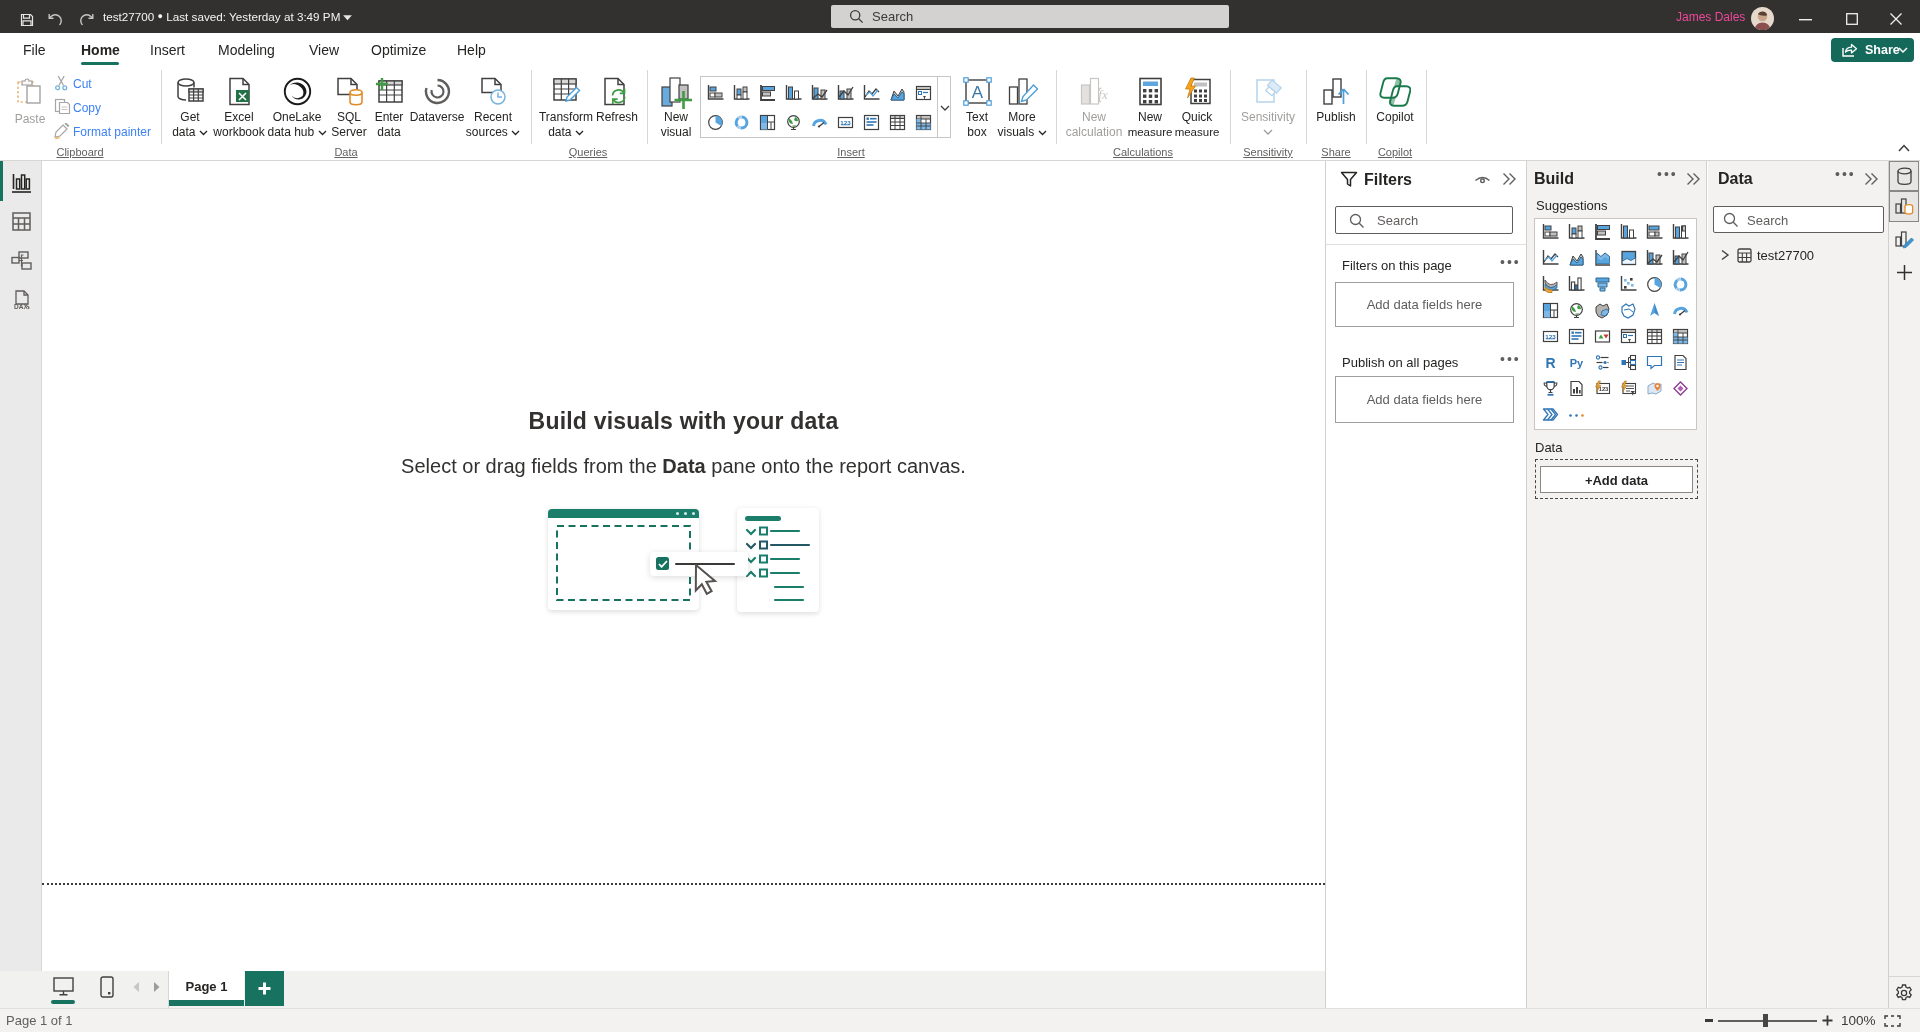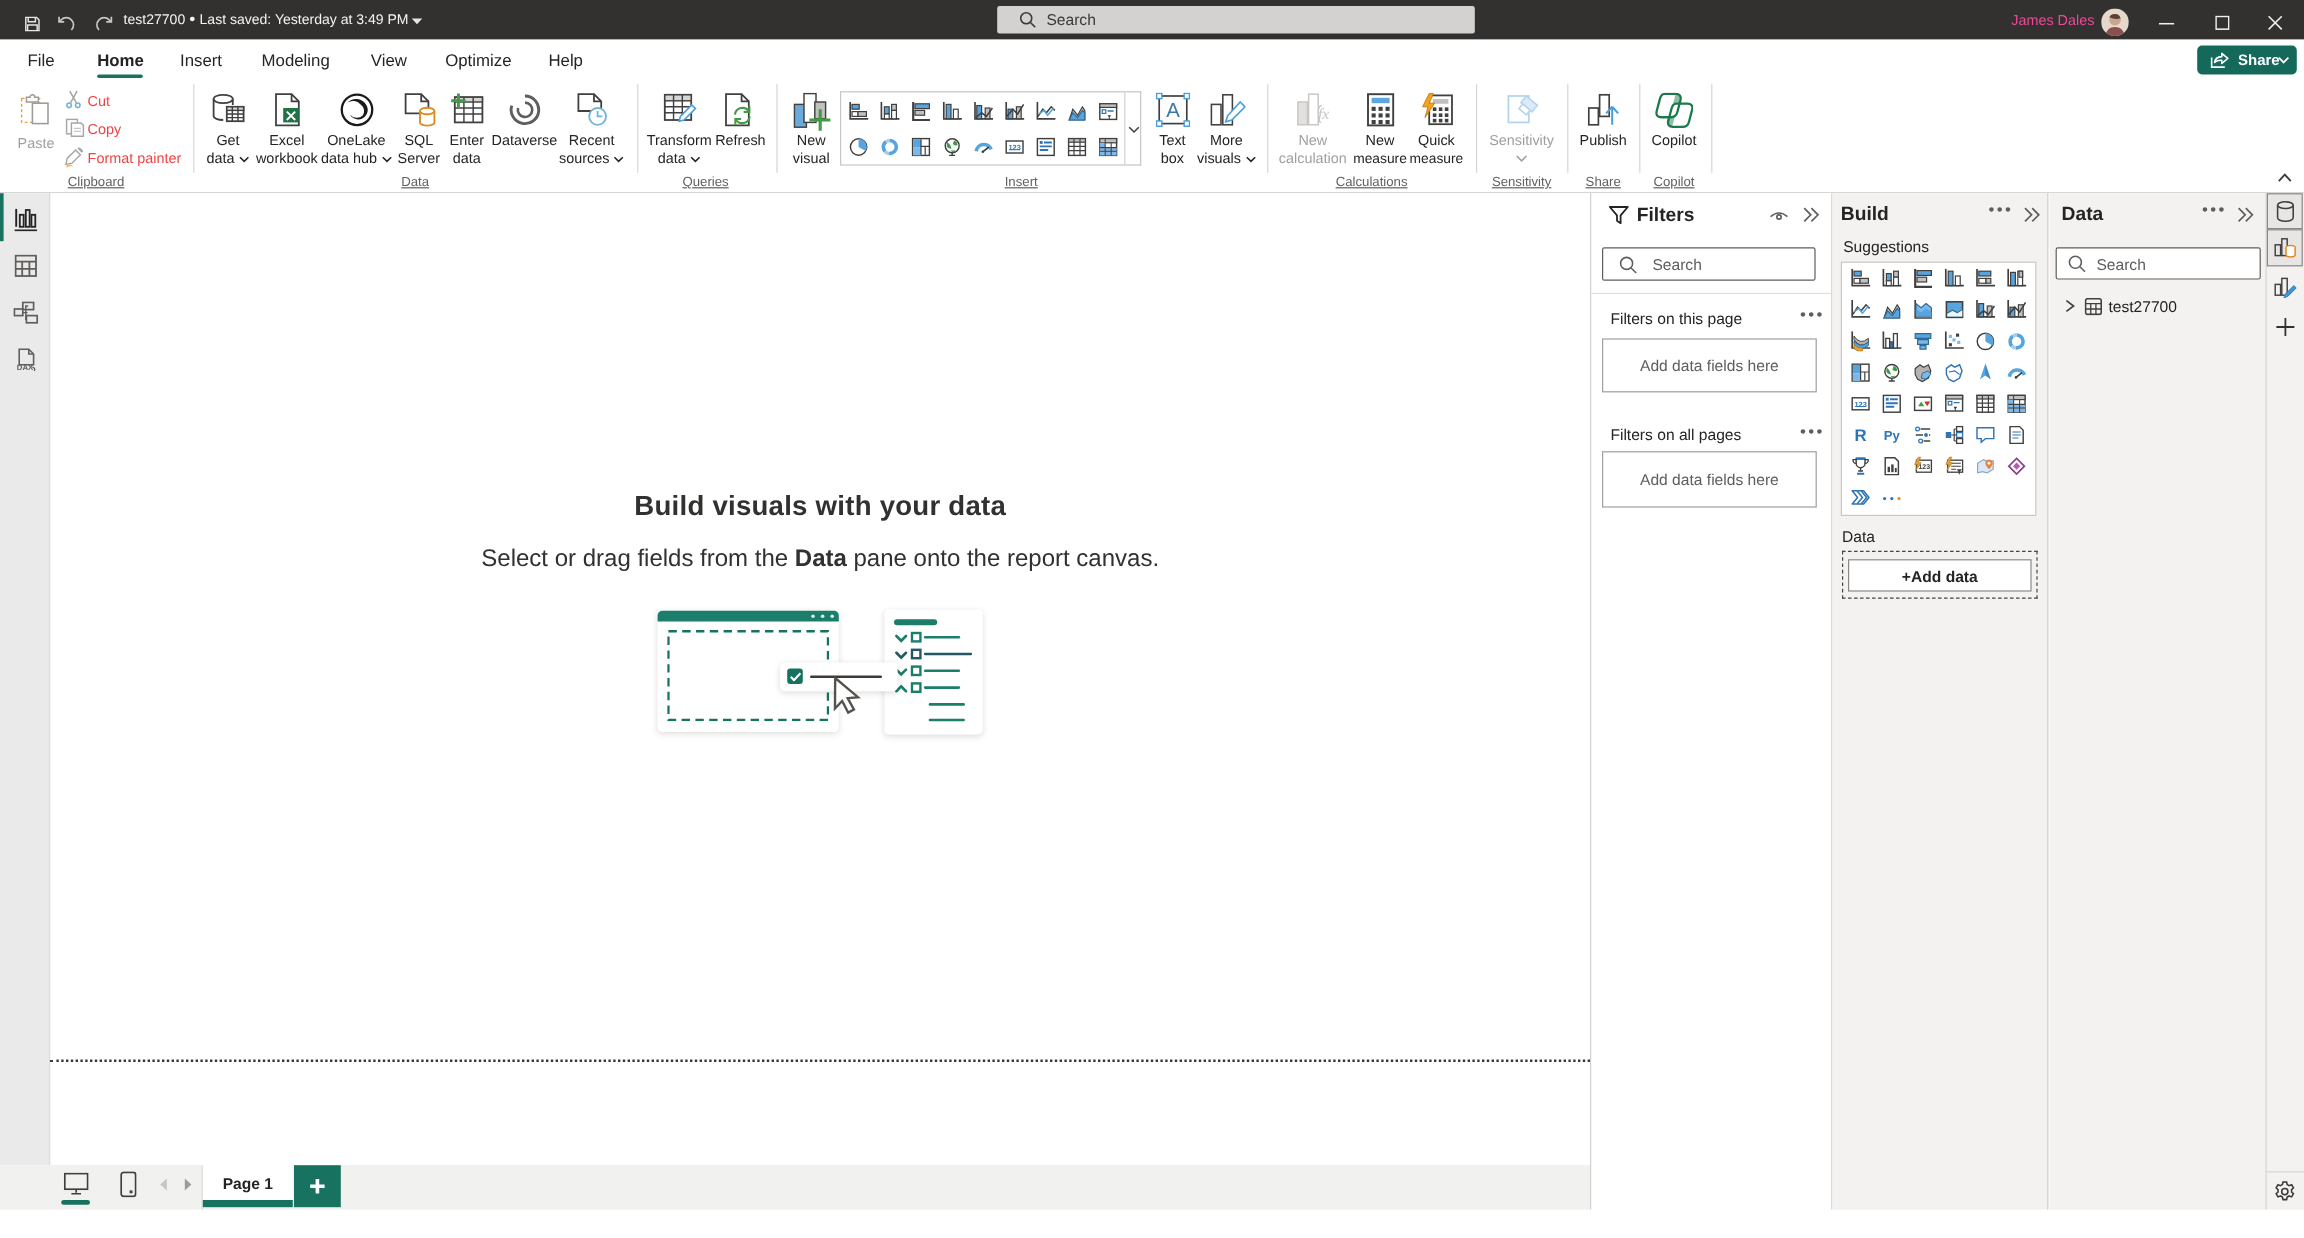--- a/index.html
+++ b/index.html
@@ -19,21 +19,21 @@
 .menu { position:absolute; top:9px; font-size:14px; color:#252423; }
 #homeul { left:81px; top:29px; width:38px; height:3px; background:#17735f; border-radius:2px; }
 #sharebtn { left:1831px; top:5px; width:83px; height:24px; background:#15695b; border-radius:4px; color:#fff; font-size:13px; font-weight:bold; }
 
 
 #ribbon { top:66px; left:0; width:1920px; height:95px; background:#fff; border-bottom:1px solid #d8d6d4; }
 .gsep { position:absolute; top:4px; width:1px; height:74px; background:#d8d6d4; }
 .glabel { position:absolute; top:80px; font-size:11px; color:#616160; width:120px; text-align:center;text-decoration:underline; }
 .rlabel { position:absolute; font-size:12px; color:#252423; text-align:center; line-height:15px; }
 .rlabel.dis { color:#a19f9d; }
-.smlabel { position:absolute; font-size:12px; color:#ef4444; }
+.smlabel { position:absolute; font-size:12px; color:#3b82f6; }
 
 
 #leftnav { top:161px; left:0; width:42px; height:810px; background:#eaeaea; border-right:1px solid #d8d6d4; }
 #canvas { top:161px; left:42px; width:1283px; height:810px; background:#fff;padding-left:30px; }
 #filters { top:161px; left:1325px; width:202px; height:847px; background:#fff; border-left:1px solid #d2d0ce; border-right:1px solid #d2d0ce; }
 #build { top:161px; left:1527px; width:180px; height:847px; background:#f3f2f1; border-right:1px solid #d2d0ce; }
 #data { top:161px; left:1708px; width:181px; height:847px; background:#f3f2f1; border-right:1px solid #d2d0ce; }
 #rstrip { top:161px; left:1889px; width:31px; height:847px; background:#f3f2f1; }
 
 #pagebar { top:971px; left:0; width:1325px; height:37px; background:#f1f1f0; }
@@ -720,21 +720,21 @@
           <path d="M10.3 10.3 L14.5 14.5" stroke="#605e5c" stroke-width="1.3"></path>
         </svg>
       <span style="position:absolute;left:41px;top:6px;font-size:13px;color:#605e5c">Search</span>
     </div>
     <div class="abs" style="left:0;top:83px;width:200px;height:1px;background:#e1dfdd"></div>
     <div class="abs" style="left:16px;top:97px;font-size:13px;color:#252423">Filters on this page</div>
     <div class="abs dots3" style="left:174px;top:93px">•••</div>
     <div class="abs" style="left:9px;top:121px;width:179px;height:45px;border:1px solid #a19f9d;background:#fff">
       <div style="position:absolute;width:100%;top:14px;text-align:center;font-size:13px;color:#605e5c">Add data fields here</div>
     </div>
-    <div class="abs" style="left:16px;top:194px;font-size:13px;color:#252423">Filters on all pages</div>
+    <div class="abs" style="left:16px;top:194px;font-size:13px;color:#252423">Publish on all pages</div>
     <div class="abs dots3" style="left:174px;top:190px">•••</div>
     <div class="abs" style="left:9px;top:215px;width:179px;height:47px;border:1px solid #a19f9d;background:#fff">
       <div style="position:absolute;width:100%;top:15px;text-align:center;font-size:13px;color:#605e5c">Add data fields here</div>
     </div>
   </div>
   <div class="abs" id="build">
     <div class="abs h16" style="left:7px;top:9px">Build</div>
     <div class="abs dots3" style="left:130px;top:5px">•••</div>
     <svg class="abs" style="left:159px;top:11px" width="15" height="14" viewBox="0 0 15 14">
         <path d="M1.5 1.5 L7 7 L1.5 12.5 M7.5 1.5 L13 7 L7.5 12.5" fill="none" stroke="#605e5c" stroke-width="1.4"></path>
@@ -948,13 +948,27 @@
         <path d="M1 1 L6.5 6 L1 11z" fill="#9e9c9a"></path>
       </svg>
     <div class="abs" style="left:169px;top:0;width:75px;height:35px;background:#fff"></div>
     <div class="abs" style="left:169px;top:0;width:75px;height:29px;text-align:center;font-size:13px;font-weight:bold;color:#252423;line-height:31px">Page 1</div>
     <div class="abs" style="left:169px;top:29px;width:75px;height:6px;background:#17735f"></div>
     <div class="abs" style="left:245px;top:0;width:39px;height:35px;background:#17735f"></div>
     <svg class="abs" style="left:257px;top:10px" width="15" height="15" viewBox="0 0 15 15">
         <path d="M7.5 1.5 v12 M1.5 7.5 h12" stroke="#fff" stroke-width="3"></path>
       </svg>
   </div>
+  <div class="abs" id="statusbar">
+    <div class="abs" style="left:6px;top:4px;font-size:13px;color:#605e5c">Page 1 of 1</div>
+    <div class="abs" style="left:1705px;top:10px;width:8px;height:2.5px;background:#3b3a39"></div>
+    <div class="abs" style="left:1718px;top:11px;width:99px;height:1.5px;background:#605e5c"></div>
+    <div class="abs" style="left:1763px;top:5px;width:5px;height:13px;background:#484644"></div>
+    <svg class="abs" style="left:1822px;top:6px" width="11" height="11" viewBox="0 0 11 11">
+        <path d="M5.5 0.5 v10 M0.5 5.5 h10" stroke="#3b3a39" stroke-width="1.8"></path>
+      </svg>
+    <div class="abs" style="left:1841px;top:4px;font-size:13.5px;color:#3b3a39">100%</div>
+    <svg class="abs" style="left:1884px;top:6px" width="17" height="12" viewBox="0 0 17 12">
+        <path d="M4 1 H1 v3 M13 1 h3 v3 M1 8 v3 h3 M16 8 v3 h-3" fill="none" stroke="#3b3a39" stroke-width="1.4"></path>
+        <path d="M7 1 h3 M7 11 h3" stroke="#3b3a39" stroke-width="1.4"></path>
+      </svg>
+  </div>
 </div>
 
 </body></html>

